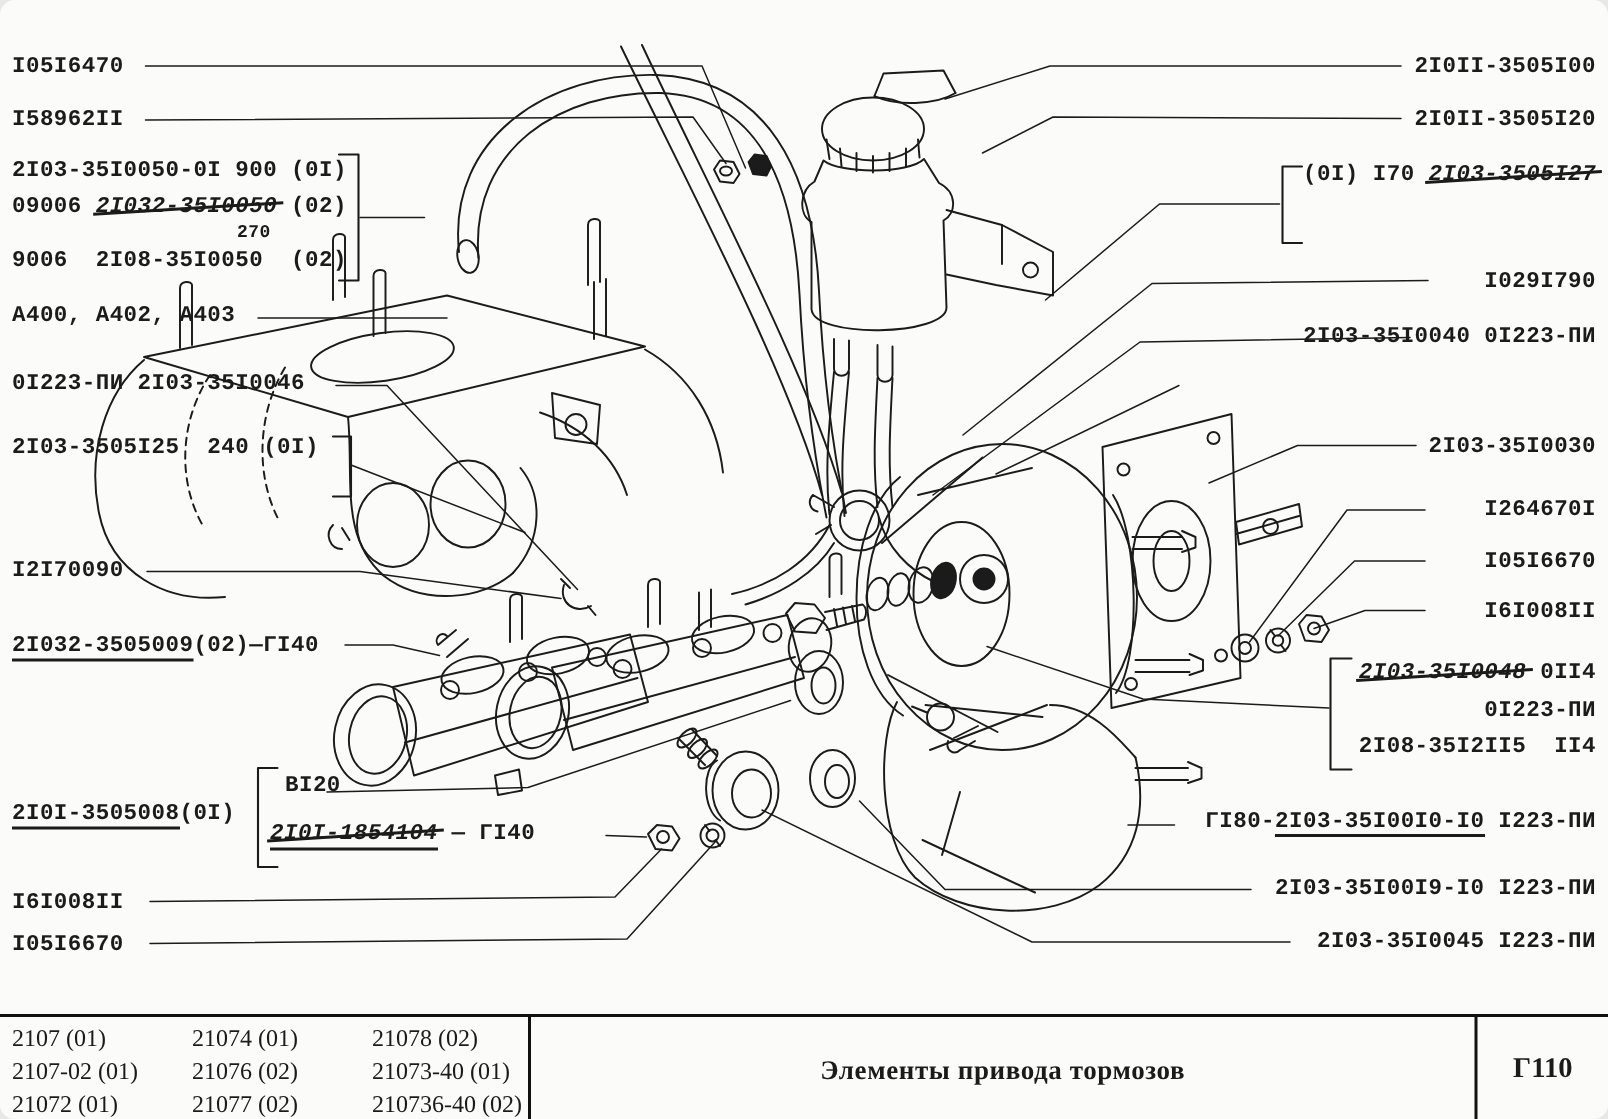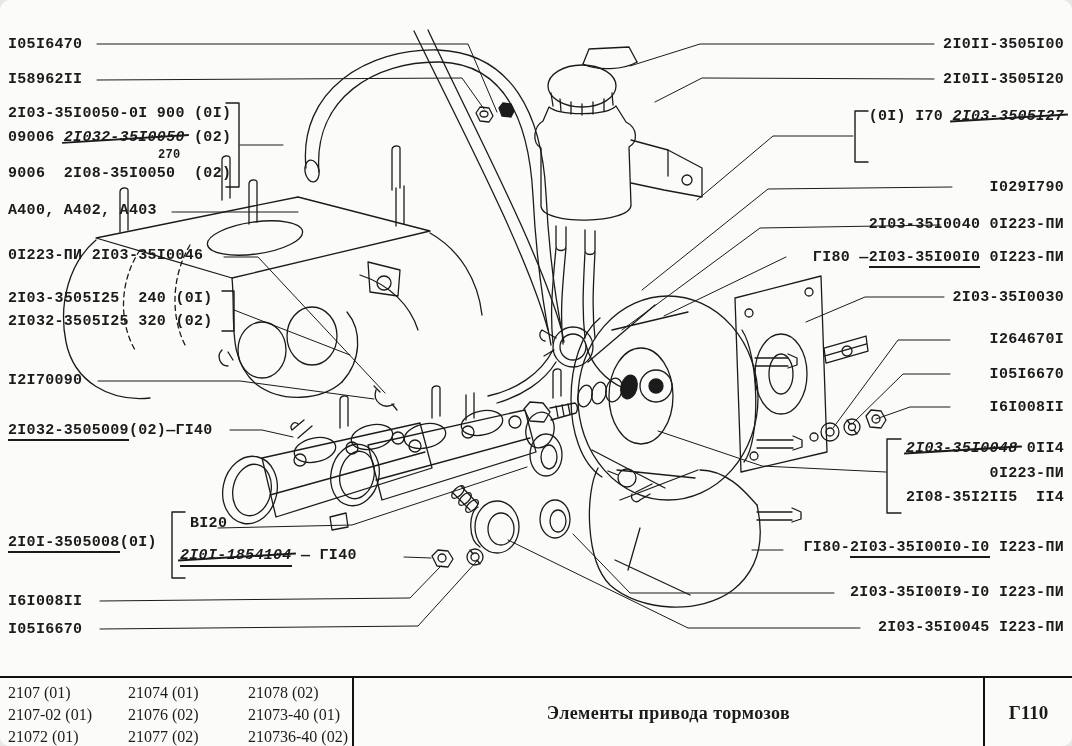--- a/index.html
+++ b/index.html
@@ -236,35 +236,33 @@
 
   <div class="co l" style="left:8px;top:37px">I05I6470</div>
   <div class="co l" style="left:8px;top:72px">I58962II</div>
   <div class="co l" style="left:8px;top:106px">2I03-35I0050-0I 900 (0I)</div>
   <div class="co l" style="left:8px;top:130px"><span>09006 </span><span class="struck">2I032-35I0050</span><span> (02)</span></div>
   <div class="co l sub" style="left:158px;top:149px">270</div>
   <div class="co l" style="left:8px;top:166px">9006  2I08-35I0050  (02)</div>
   <div class="co l" style="left:8px;top:203px">A400, A402, A403</div>
   <div class="co l" style="left:8px;top:248px">0I223-ПИ 2I03-35I0046</div>
   <div class="co l" style="left:8px;top:291px">2I03-3505I25  240 (0I)</div>
-  <div class="co l" style="left:8px;top:314px">2I032-3505I25 320 (02)</div>
   <div class="co l" style="left:8px;top:373px">I2I70090</div>
   <div class="co l" style="left:8px;top:423px"><span class="under">2I032-3505009</span><span>(02)—ГI40</span></div>
   <div class="co l" style="left:8px;top:535px"><span class="under">2I0I-3505008</span><span>(0I)</span></div>
   <div class="co l" style="left:190px;top:516px">BI20</div>
   <div class="co l" style="left:180px;top:548px"><span class="struck under">2I0I-1854104</span><span> — ГI40</span></div>
   <div class="co l" style="left:8px;top:594px">I6I008II</div>
   <div class="co l" style="left:8px;top:622px">I05I6670</div>
 
   <div class="co r" style="right:8px;top:37px">2I0II-3505I00</div>
   <div class="co r" style="right:8px;top:72px">2I0II-3505I20</div>
   <div class="co r" style="right:8px;top:109px"><span>(0I) I70 </span><span class="struck">2I03-3505I27</span></div>
   <div class="co r" style="right:8px;top:180px">I029I790</div>
   <div class="co r" style="right:8px;top:217px">2I03-35I0040 0I223-ПИ</div>
-  <div class="co r" style="right:8px;top:250px"><span>ГI80 —</span><span class="under">2I03-35I00I0</span><span> 0I223-ПИ</span></div>
   <div class="co r" style="right:8px;top:290px">2I03-35I0030</div>
   <div class="co r" style="right:8px;top:332px">I264670I</div>
   <div class="co r" style="right:8px;top:367px">I05I6670</div>
   <div class="co r" style="right:8px;top:400px">I6I008II</div>
   <div class="co r" style="right:8px;top:441px"><span class="struck">2I03-35I0048</span><span> 0II4</span></div>
   <div class="co r" style="right:8px;top:466px">0I223-ПИ</div>
   <div class="co r" style="right:8px;top:490px">2I08-35I2II5  II4</div>
   <div class="co r" style="right:8px;top:540px"><span>ГI80-</span><span class="under">2I03-35I00I0-I0</span><span> I223-ПИ</span></div>
   <div class="co r" style="right:8px;top:585px">2I03-35I00I9-I0 I223-ПИ</div>
   <div class="co r" style="right:8px;top:620px">2I03-35I0045 I223-ПИ</div>

